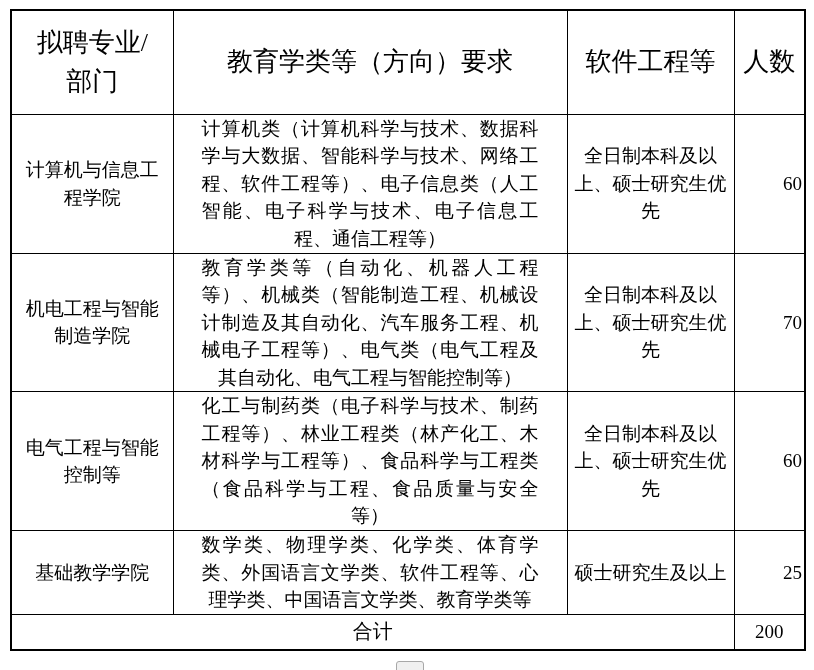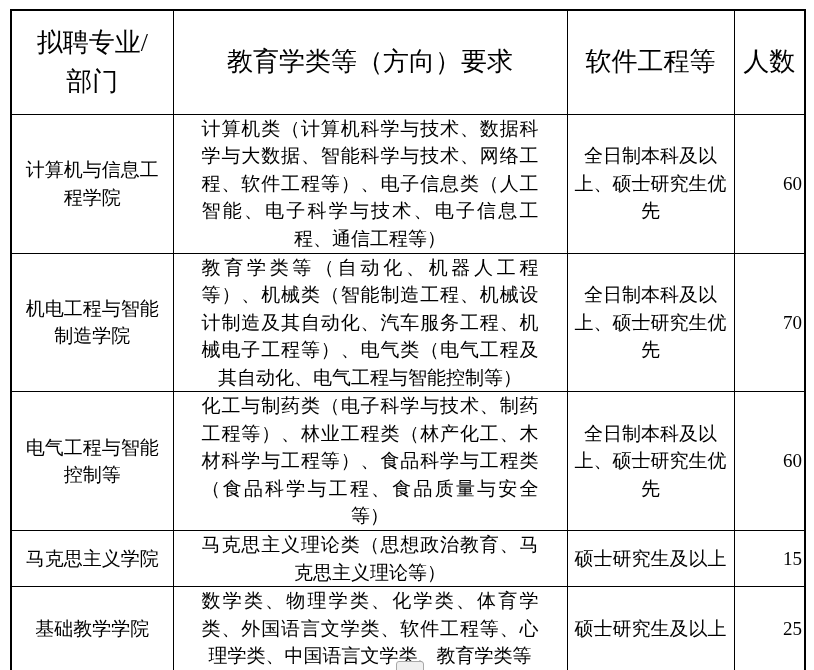--- a/index.html
+++ b/index.html
@@ -127,26 +127,20 @@
         <td class="req">教育学类等（自动化、机器人工程等）、机械类（智能制造工程、机械设计制造及其自动化、汽车服务工程、机械电子工程等）、电气类（电气工程及其自动化、电气工程与智能控制等）</td>
         <td class="edu">全日制本科及以上、硕士研究生优先</td>
         <td class="num">70</td>
       </tr>
       <tr class="row-3">
         <td class="dept">电气工程与智能控制等</td>
         <td class="req">化工与制药类（电子科学与技术、制药工程等）、林业工程类（林产化工、木材科学与工程等）、食品科学与工程类（食品科学与工程、食品质量与安全等）</td>
         <td class="edu">全日制本科及以上、硕士研究生优先</td>
         <td class="num">60</td>
       </tr>
-      <tr class="row-4">
-        <td class="dept">马克思主义学院</td>
-        <td class="req">马克思主义理论类（思想政治教育、马克思主义理论等）</td>
-        <td class="edu">硕士研究生及以上</td>
-        <td class="num">15</td>
-      </tr>
       <tr class="row-5">
         <td class="dept">基础教学学院</td>
         <td class="req">数学类、物理学类、化学类、体育学类、外国语言文学类、软件工程等、心理学类、中国语言文学类、教育学类等</td>
         <td class="edu">硕士研究生及以上</td>
         <td class="num">25</td>
       </tr>
       <tr class="footer-row">
         <td class="total-label" colspan="3">合计</td>
         <td class="total-num">200</td>
       </tr>

